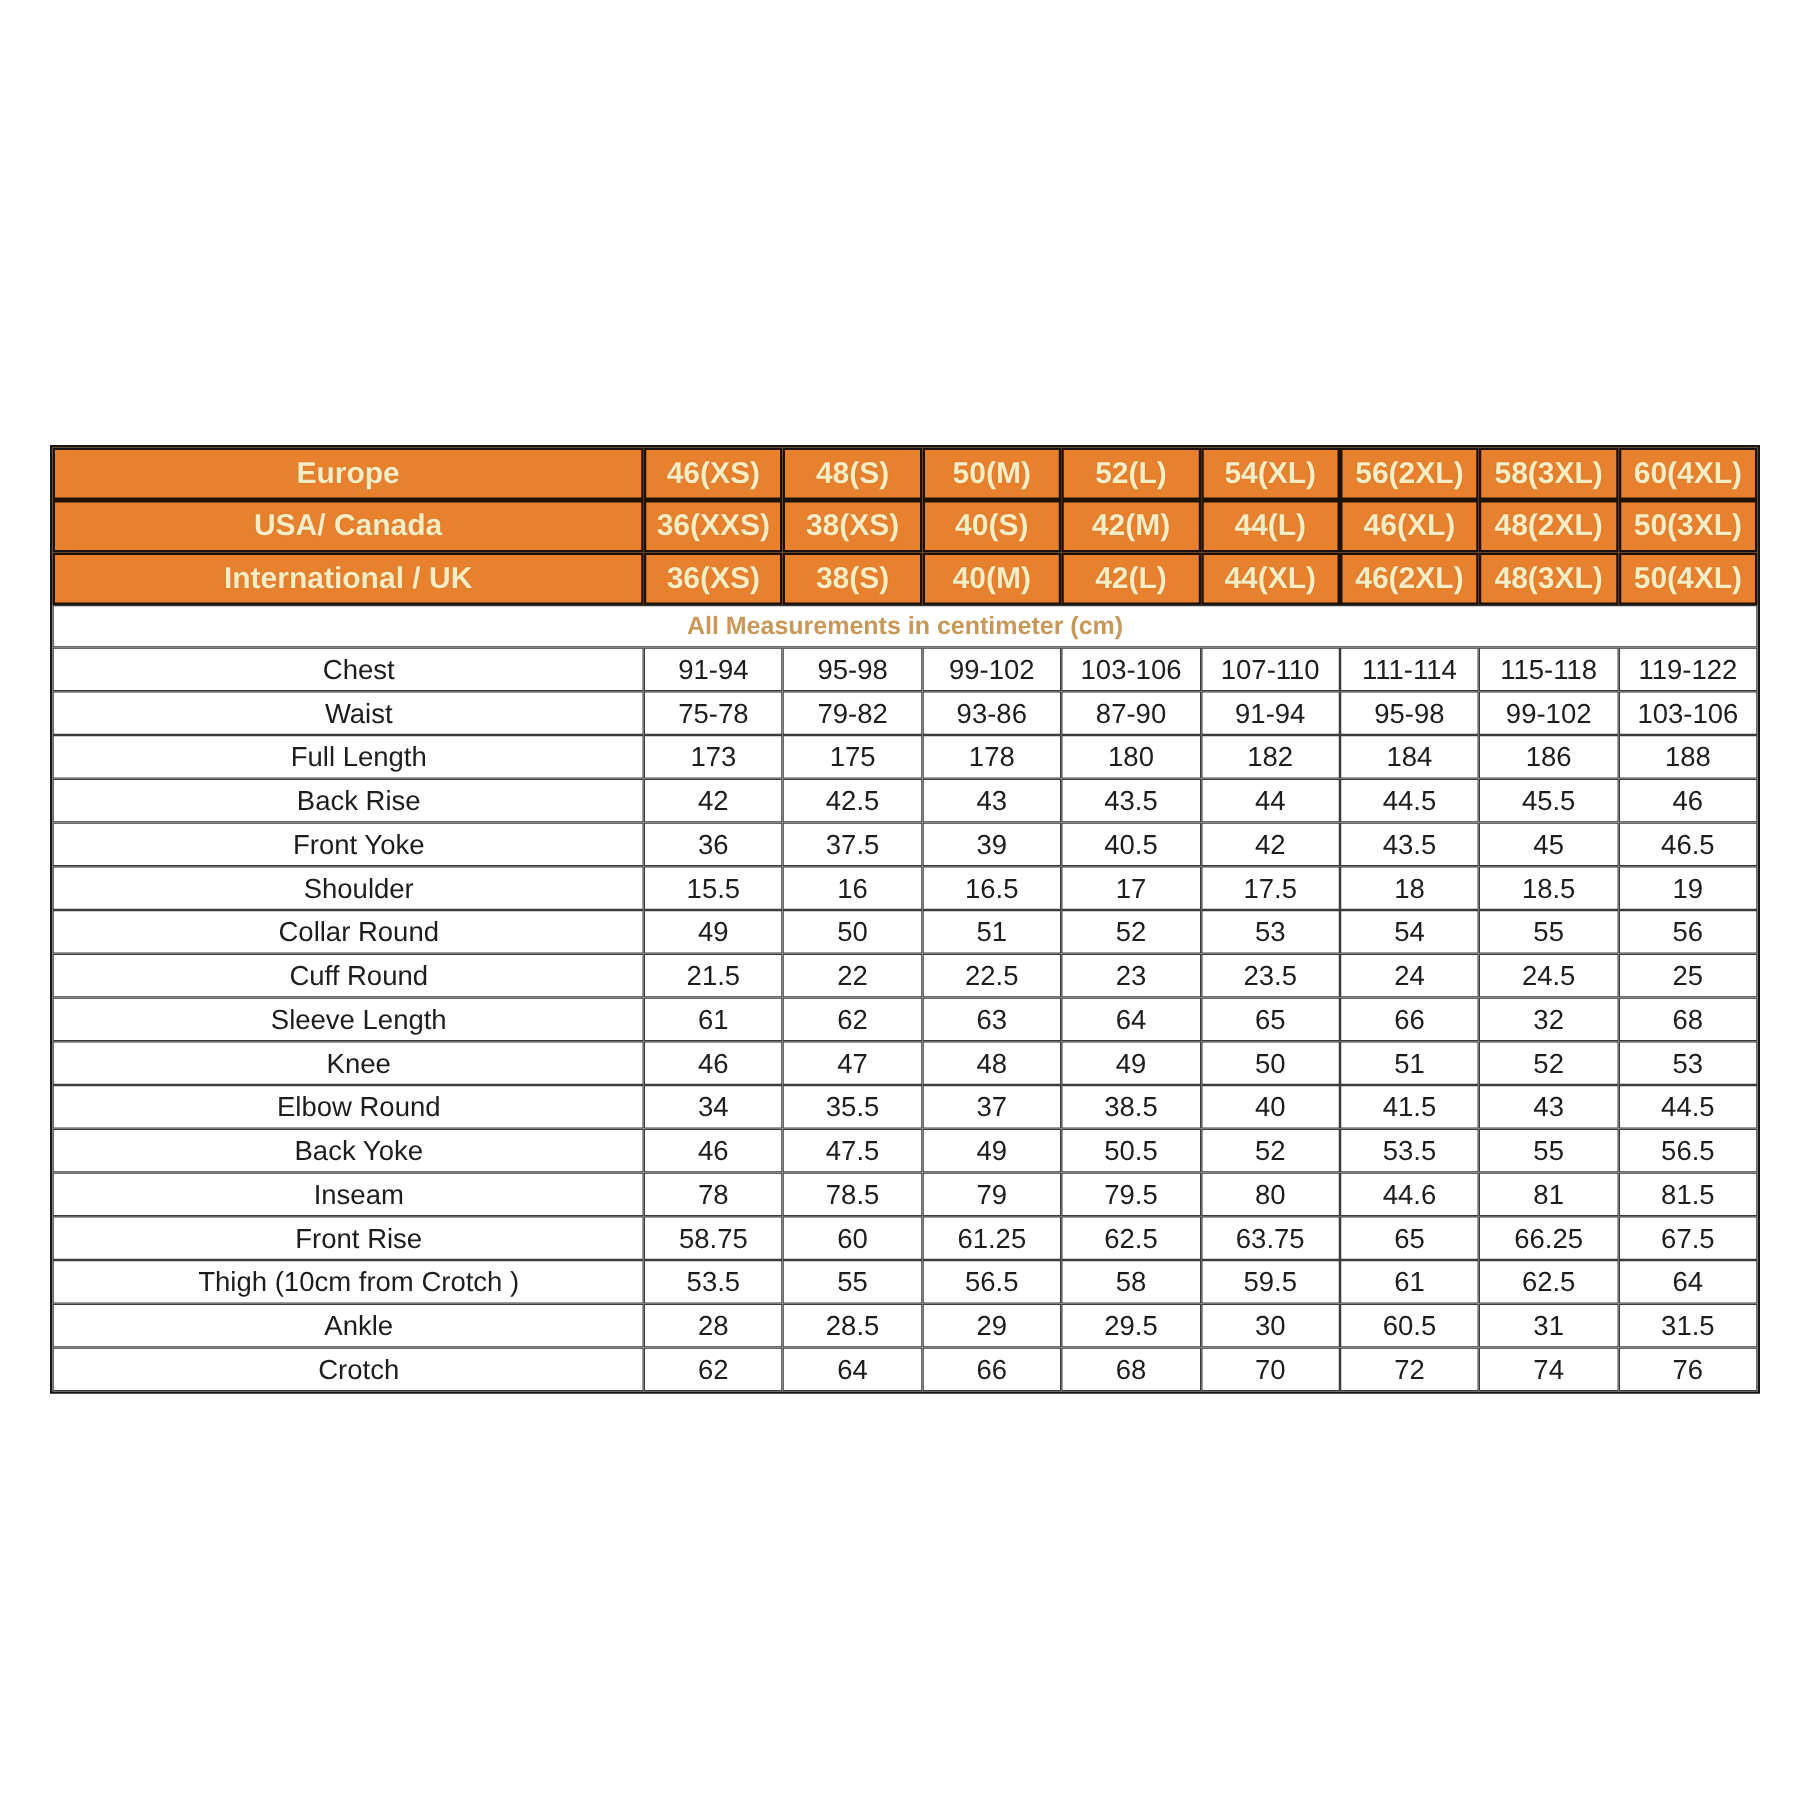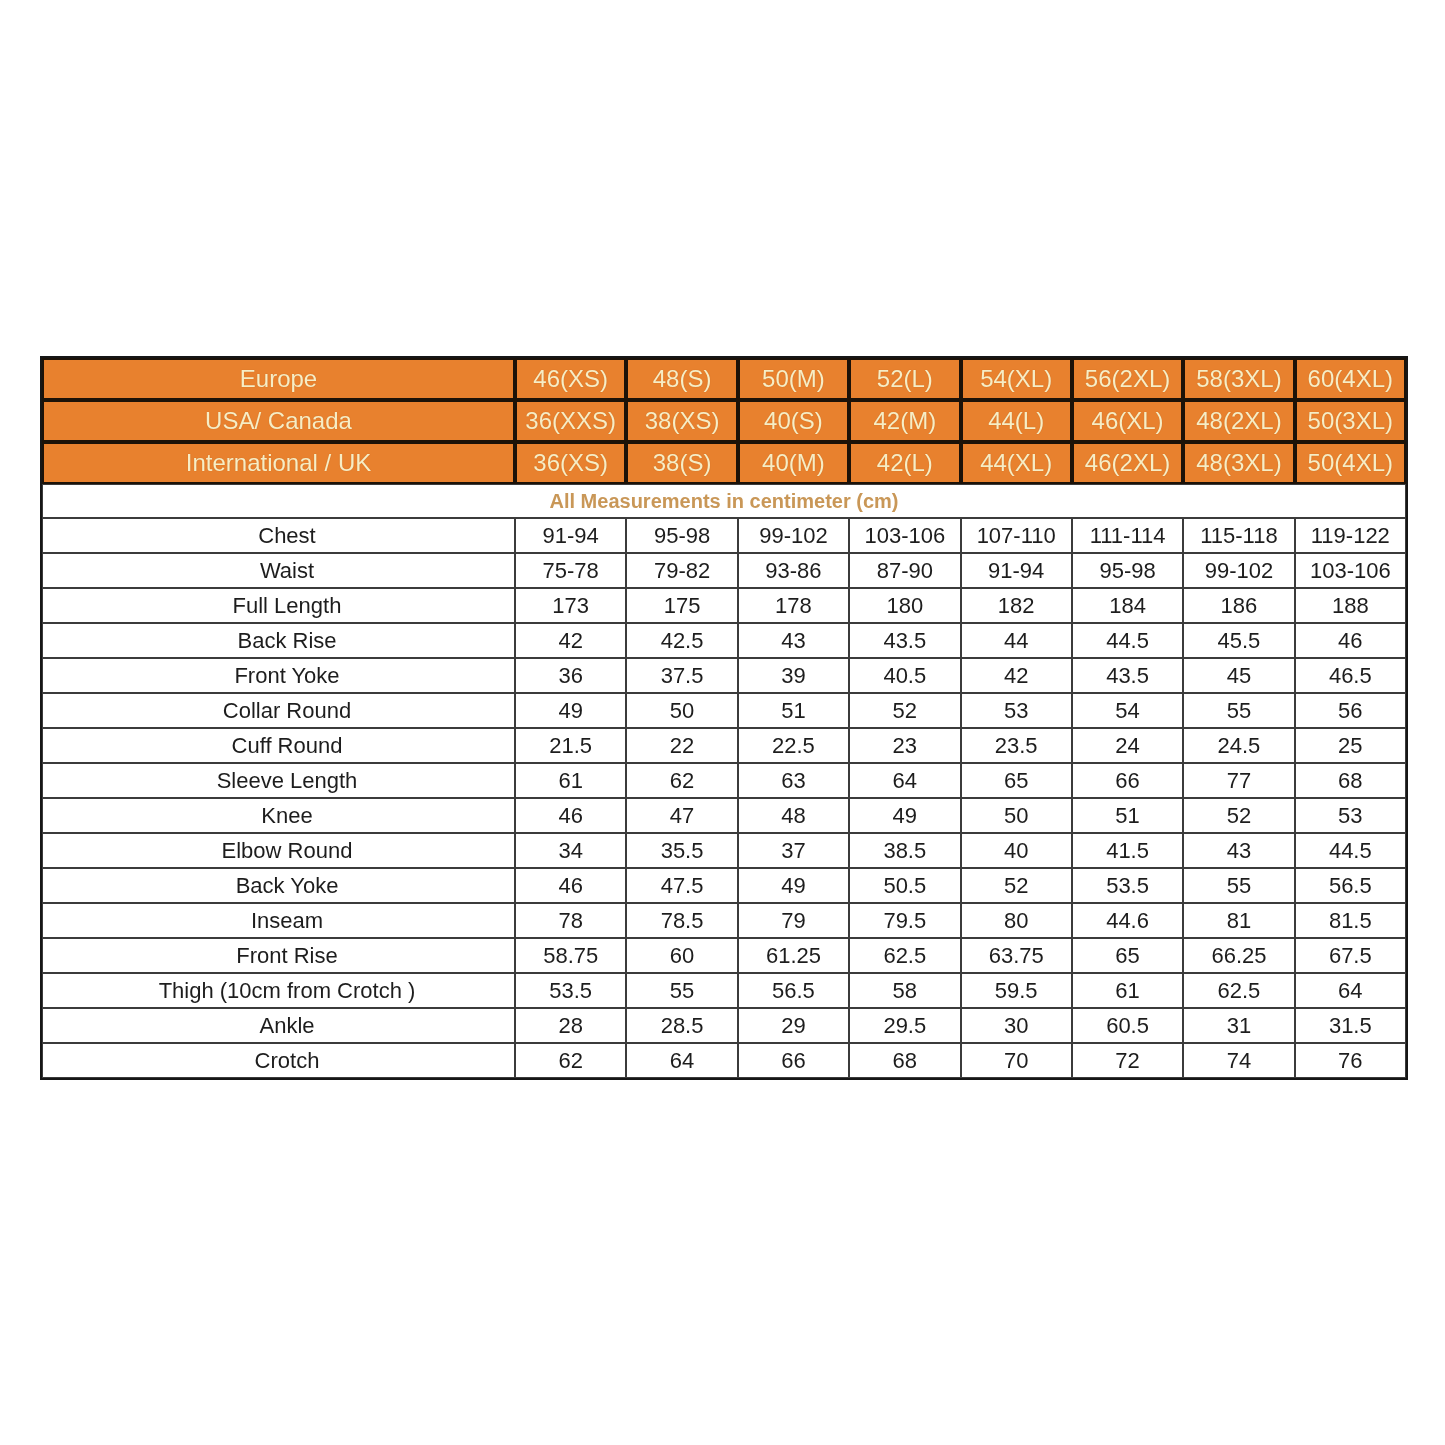--- a/index.html
+++ b/index.html
@@ -25,21 +25,21 @@
     border: 2px solid #161616;
   }
   td {
     overflow: hidden;
     white-space: nowrap;
   }
   
   td.hcell {
     background: #E8812E;
     color: #F7EDC5;
-    font-weight: normal;
+    font-weight: bold;
     font-size: 24px;
     text-align: center;
     height: 36px;
     border: 2px solid #1c1208;
     text-shadow: 0 0 1px rgba(120,60,10,0.35);
   }
   
   td.subtitle {
     background: #ffffff;
     color: #C99757;
@@ -165,20 +165,31 @@
           <td class="dcell">36</td>
           <td class="dcell">37.5</td>
           <td class="dcell">39</td>
           <td class="dcell">40.5</td>
           <td class="dcell">42</td>
           <td class="dcell">43.5</td>
           <td class="dcell">45</td>
           <td class="dcell">46.5</td>
         </tr>
         <tr>
+          <td class="dcell dlabel">Shoulder</td>
+          <td class="dcell">15.5</td>
+          <td class="dcell">16</td>
+          <td class="dcell">16.5</td>
+          <td class="dcell">17</td>
+          <td class="dcell">17.5</td>
+          <td class="dcell">18</td>
+          <td class="dcell">18.5</td>
+          <td class="dcell">19</td>
+        </tr>
+        <tr>
           <td class="dcell dlabel">Collar Round</td>
           <td class="dcell">49</td>
           <td class="dcell">50</td>
           <td class="dcell">51</td>
           <td class="dcell">52</td>
           <td class="dcell">53</td>
           <td class="dcell">54</td>
           <td class="dcell">55</td>
           <td class="dcell">56</td>
         </tr>
@@ -194,21 +205,21 @@
           <td class="dcell">25</td>
         </tr>
         <tr>
           <td class="dcell dlabel">Sleeve Length</td>
           <td class="dcell">61</td>
           <td class="dcell">62</td>
           <td class="dcell">63</td>
           <td class="dcell">64</td>
           <td class="dcell">65</td>
           <td class="dcell">66</td>
-          <td class="dcell">77</td>
+          <td class="dcell">32</td>
           <td class="dcell">68</td>
         </tr>
         <tr>
           <td class="dcell dlabel">Knee</td>
           <td class="dcell">46</td>
           <td class="dcell">47</td>
           <td class="dcell">48</td>
           <td class="dcell">49</td>
           <td class="dcell">50</td>
           <td class="dcell">51</td>

